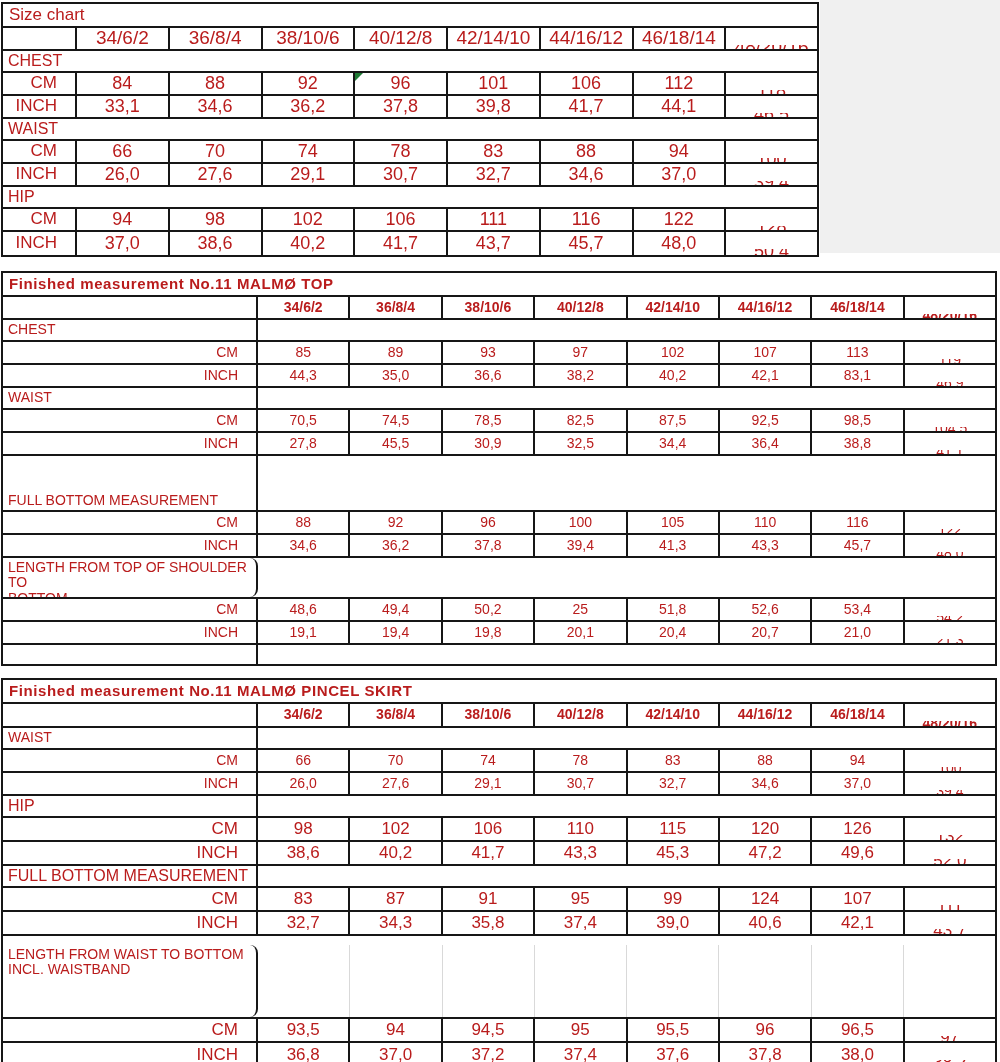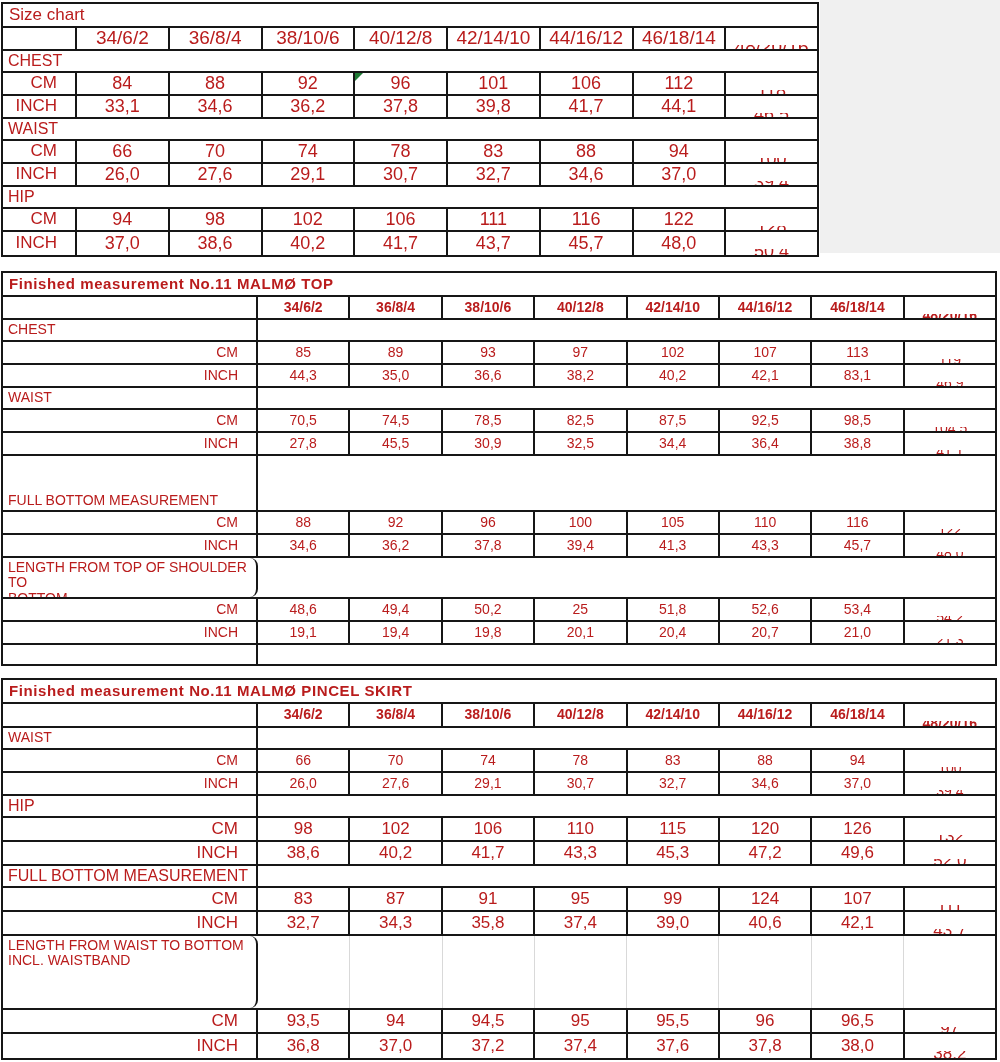--- a/index.html
+++ b/index.html
@@ -351,21 +351,21 @@
           <div class="cell lab" style="width: 255px;">INCH</div>
           <div class="cell val">32,7</div>
           <div class="cell val">34,3</div>
           <div class="cell val">35,8</div>
           <div class="cell val">37,4</div>
           <div class="cell val">39,0</div>
           <div class="cell val">40,6</div>
           <div class="cell val">42,1</div>
           <div class="cell val last">43,7</div>
         </div>
-        <div class="row" style="height: 74px;">
+        <div class="row" style="height: 74px; margin-top: 9px;">
           <div class="cell sec align-top" style="width: 255px; border-right: 2px solid rgb(22, 22, 22);">LENGTH FROM WAIST  TO BOTTOM
 INCL. WAISTBAND</div>
           <div class="fill">
             <div class="gsep"></div>
             <div class="gsep"></div>
             <div class="gsep"></div>
             <div class="gsep"></div>
             <div class="gsep"></div>
             <div class="gsep"></div>
             <div class="gsep"></div>

